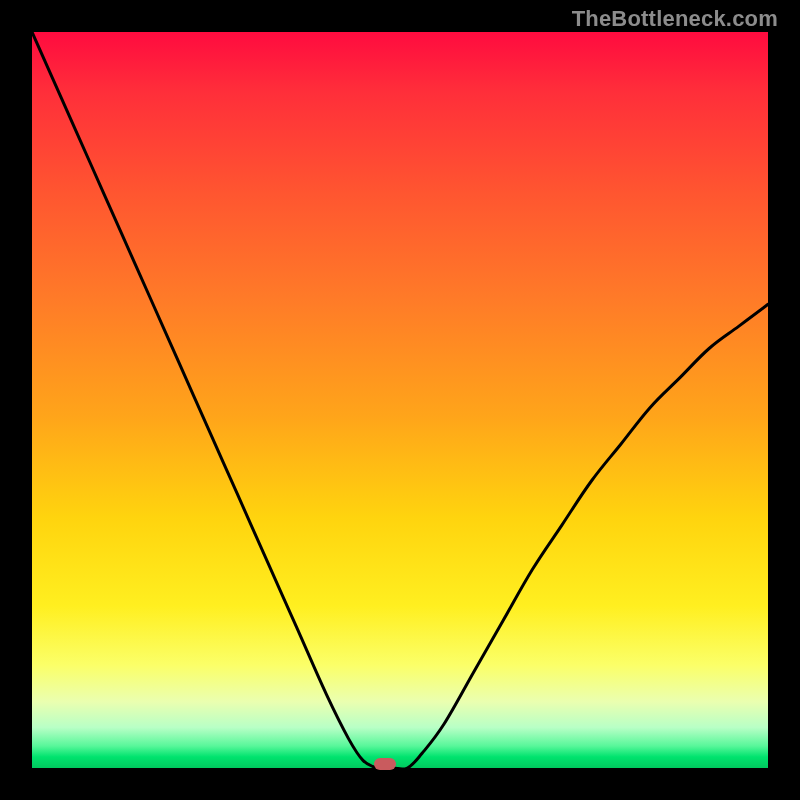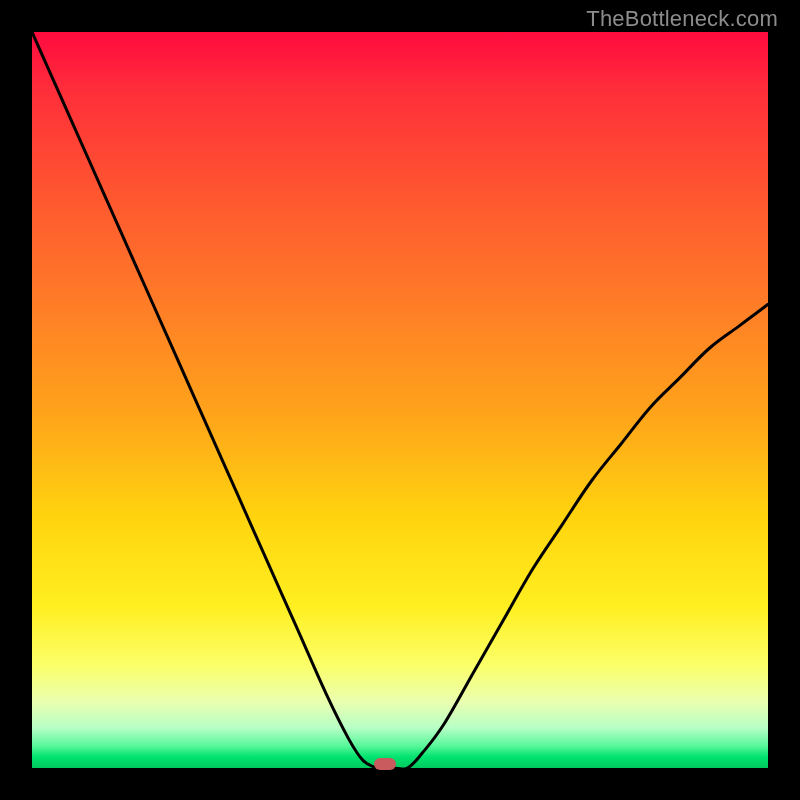--- a/index.html
+++ b/index.html
@@ -55,21 +55,21 @@
     border-radius: 6px;
     background: #c95b5e;
     transform: translate(-50%, -50%);
   }
   .watermark {
     position: absolute;
     top: 6px;
     right: 22px;
     color: #8c8c8c;
     font-size: 22px;
-    font-weight: 400;
+    font-weight: 700;
     letter-spacing: 0.2px;
   }
 </style>
 </head>
 <body>
 
 <div class="frame">
   <div class="watermark">TheBottleneck.com</div>
   <div class="plot">
     <svg class="curve" viewBox="0 0 736 736" preserveAspectRatio="none">

